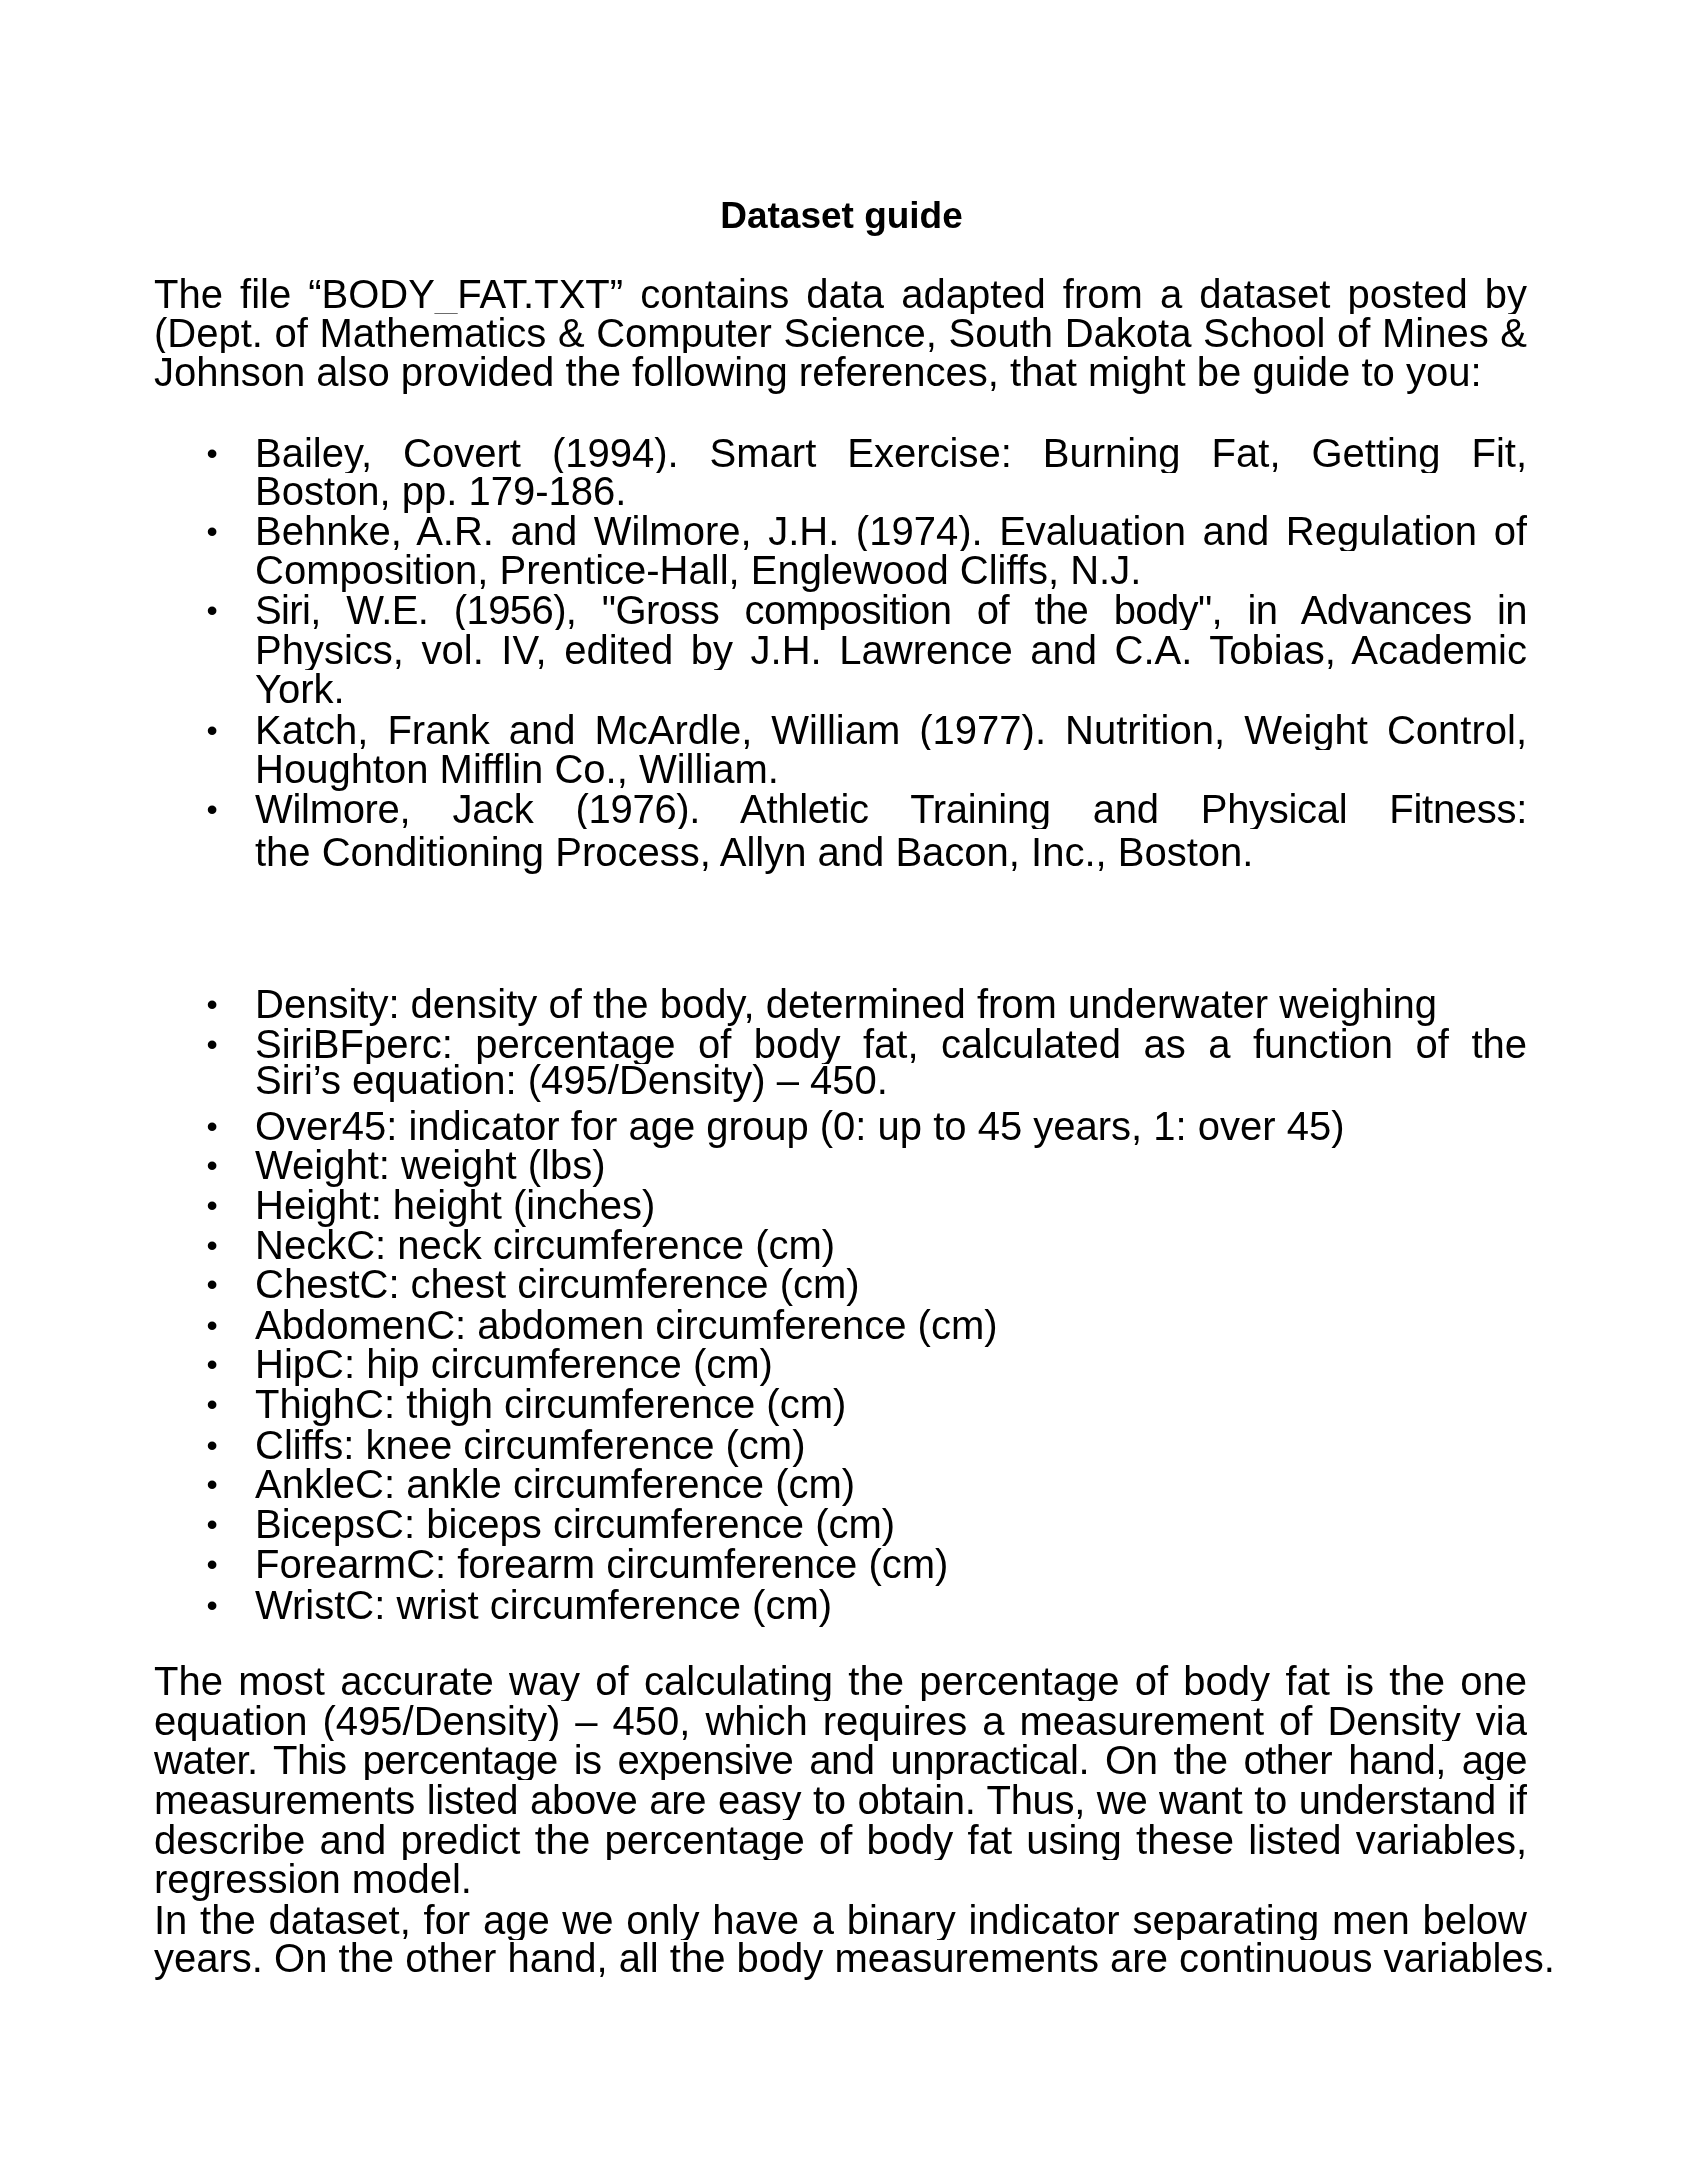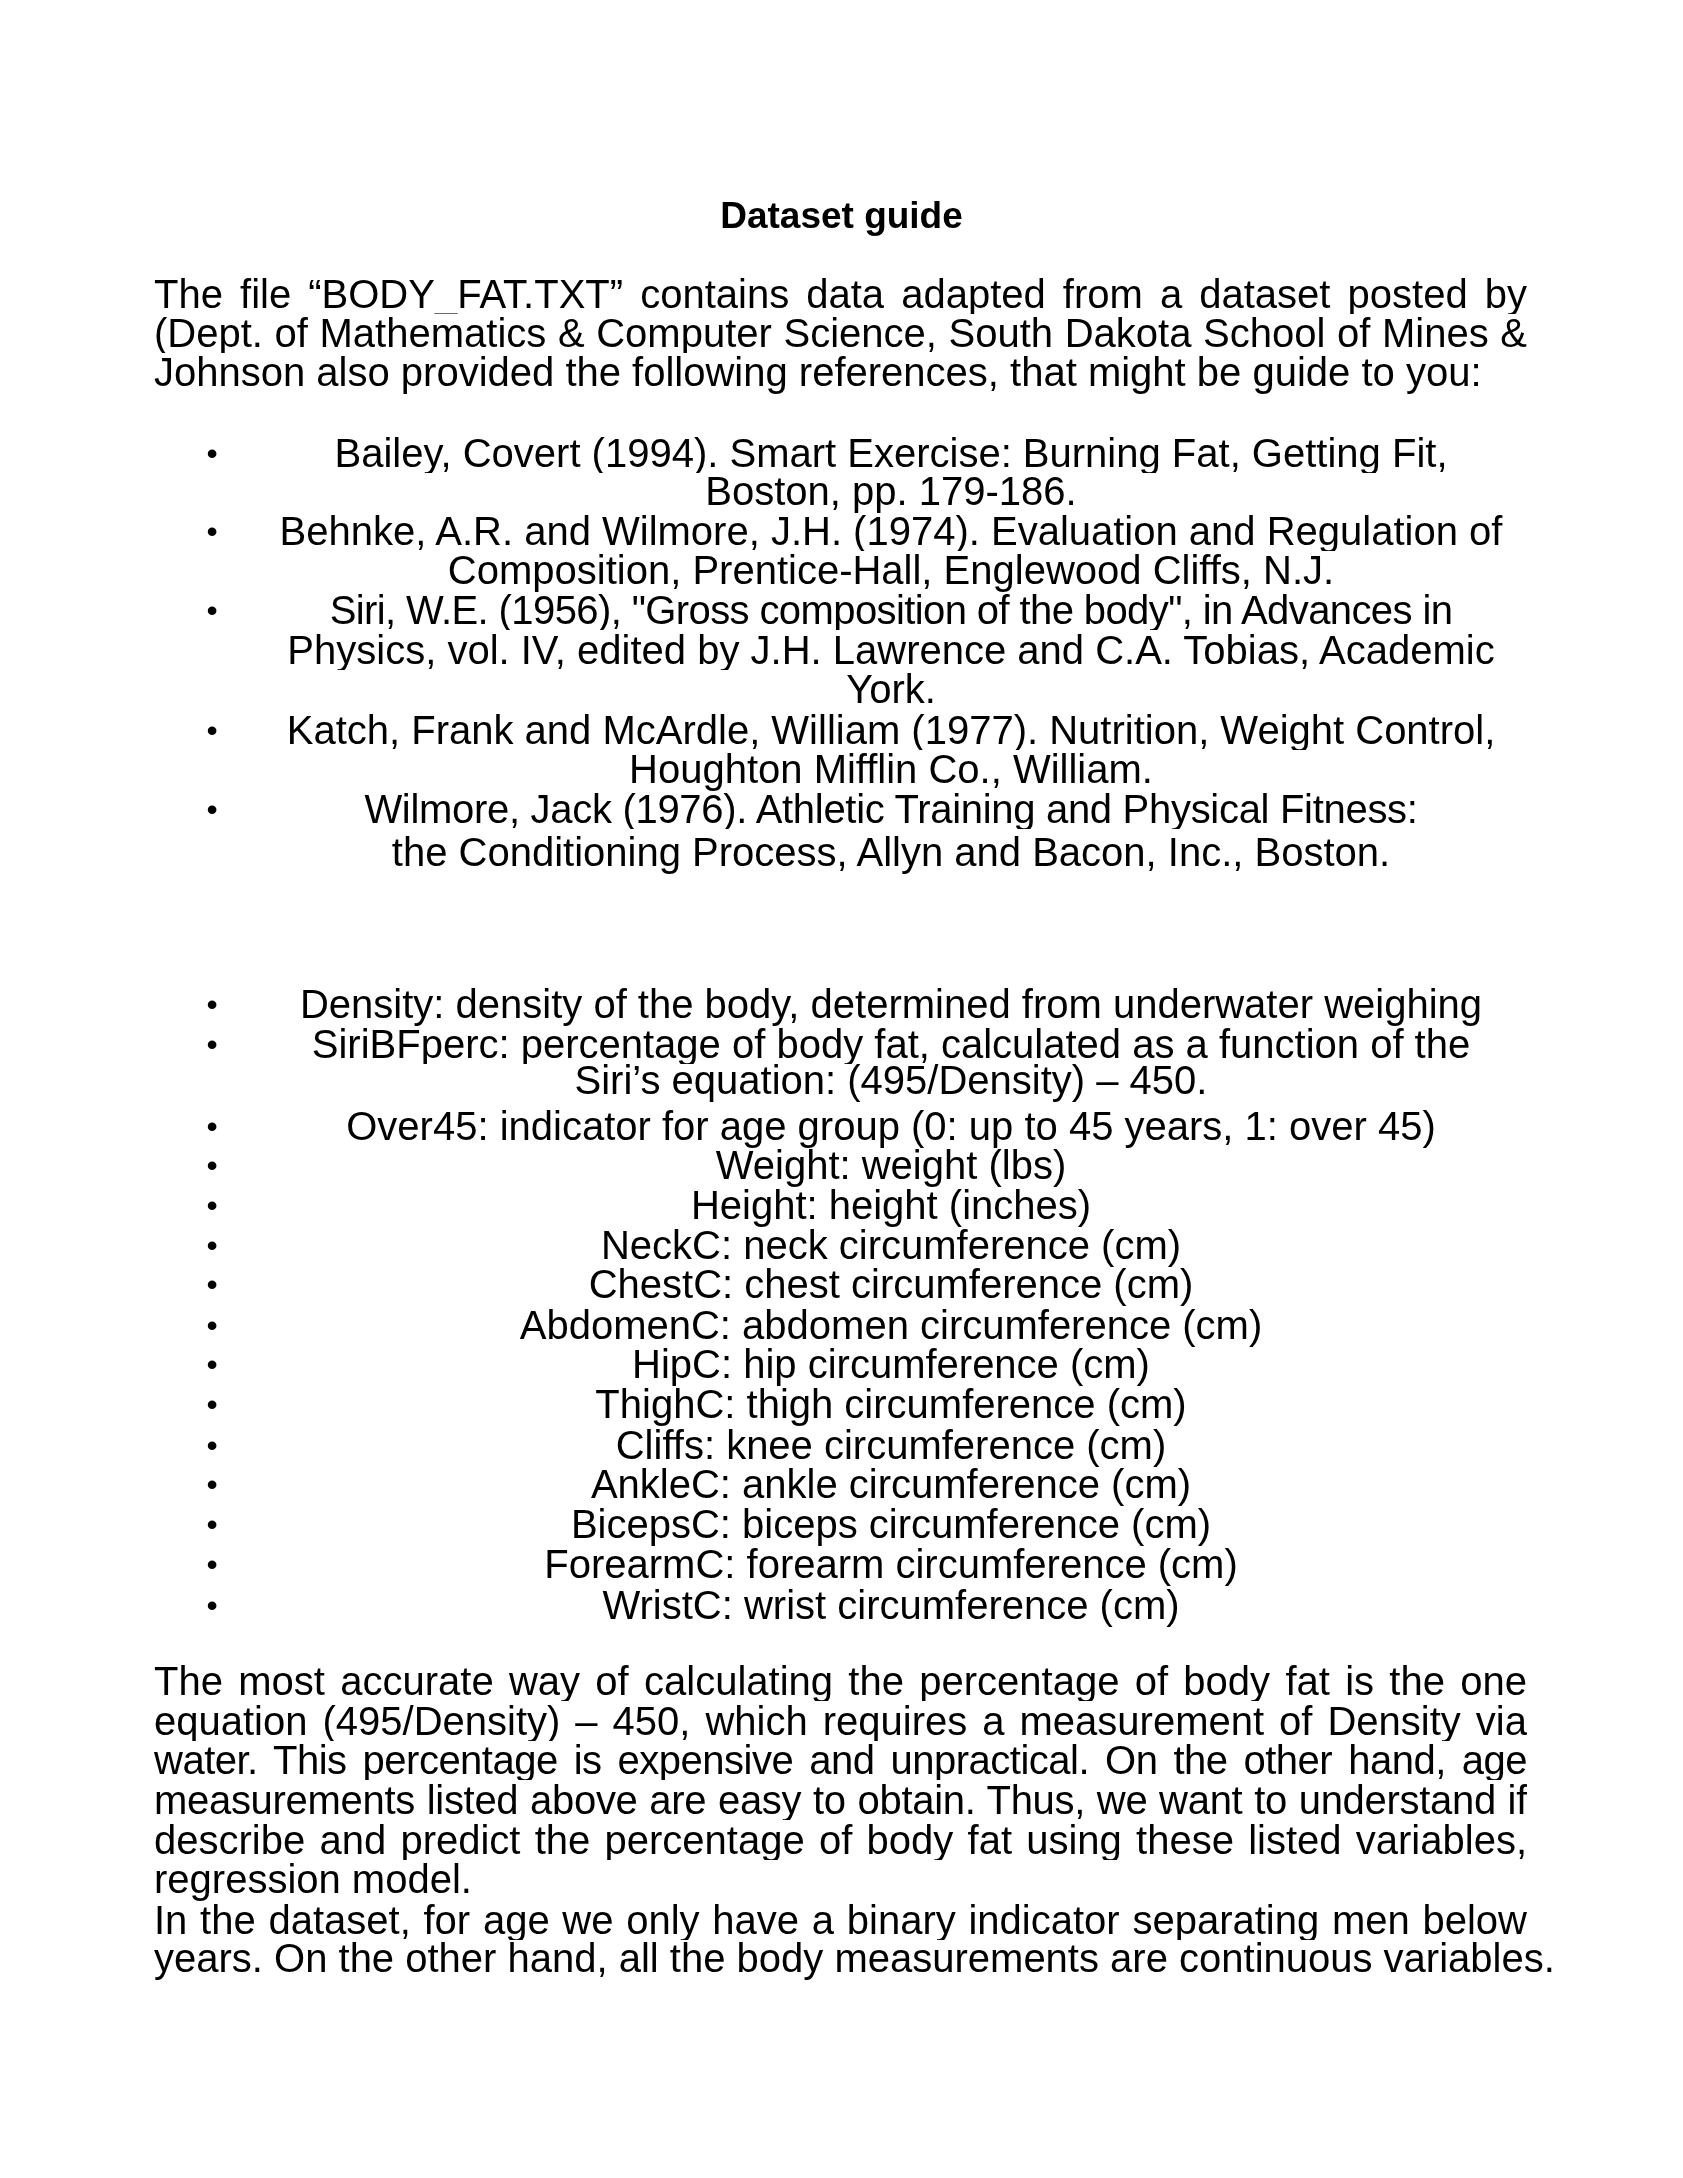--- a/index.html
+++ b/index.html
@@ -39,21 +39,21 @@
       white-space: nowrap;
       height: 40px;
     }
     .just {
       text-align: justify;
       text-align-last: justify;
       white-space: normal;
       overflow: hidden;
     }
     .body-line { left: 154px; width: 1373px; }
-    .item-line { left: 255px; width: 1272px; text-align: center; }
+    .item-line { left: 255px; width: 1272px; }
     .bullet {
       position: absolute;
       left: 202px;
       font-size: 32px;
       line-height: 40px;
       width: 20px;
       text-align: center;
     }
   </style>
 </head>

